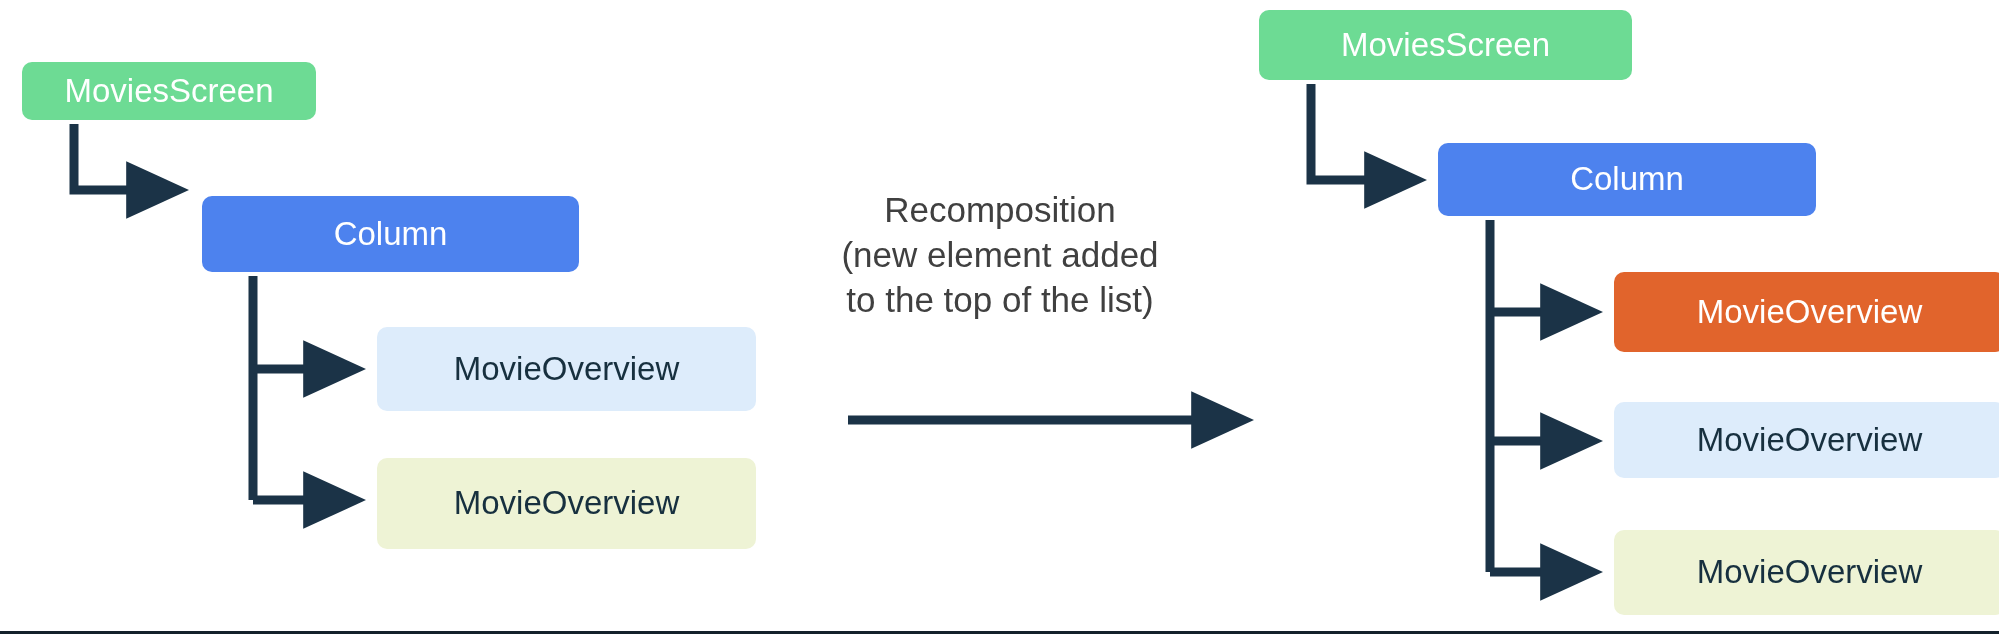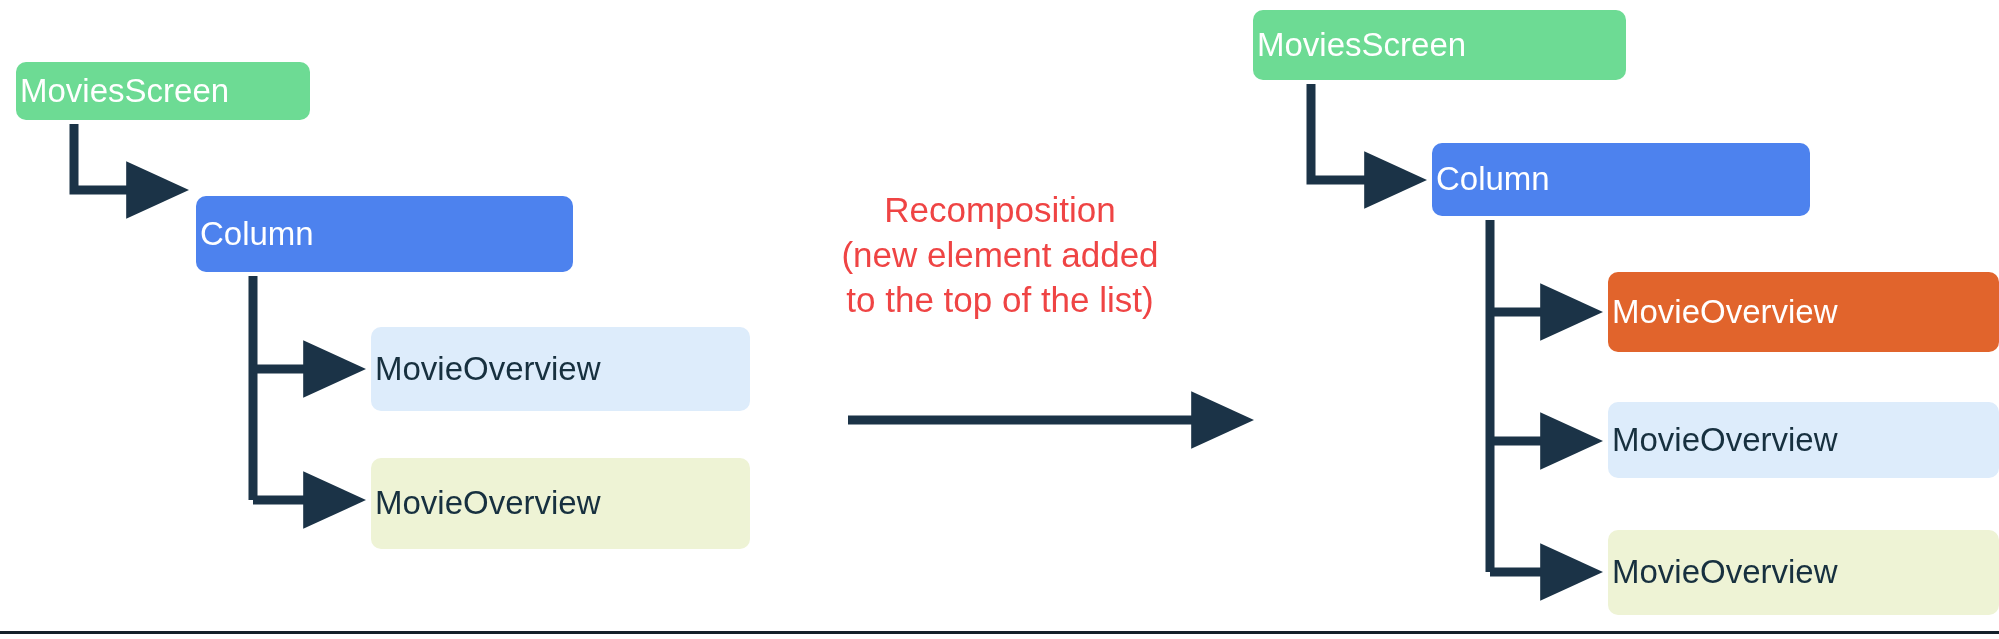--- a/index.html
+++ b/index.html
@@ -17,25 +17,27 @@
     height: 639px;
     background: #ffffff;
     overflow: hidden;
   }
   .node {
     position: absolute;
     box-sizing: border-box;
     border-radius: 10px;
     display: flex;
     align-items: center;
+    justify-content: center;
     text-align: center;
     font-family: "Liberation Sans", sans-serif;
     line-height: 1.1;
     white-space: nowrap;
     user-select: none;
+    margin-left: 6px;
   }
   .node-label {
     display: block;
     padding: 0 4px;
   }
 
   
   #l-movies-screen { left: 16px;  top: 62px;  width: 294px; height: 58px;  font-size: 33px; }
   #l-column        { left: 196px; top: 196px; width: 377px; height: 76px;  font-size: 33px; }
   #l-overview-1    { left: 371px; top: 327px; width: 379px; height: 84px;  font-size: 33px; }
@@ -123,21 +125,21 @@
   </div>
 
   <div class="node" id="l-overview-1" style="background: rgb(221, 236, 251); color: rgb(23, 48, 63);">
     <span class="node-label">MovieOverview</span>
   </div>
 
   <div class="node" id="l-overview-2" style="background: rgb(238, 243, 213); color: rgb(23, 48, 63);">
     <span class="node-label">MovieOverview</span>
   </div>
 
-  <div id="center-caption" style="color: #ef4444;">Recomposition
+  <div id="center-caption" style="color: #404040;">Recomposition
 (new element added
 to the top of the list)</div>
 
   <div class="node" id="r-movies-screen" style="background: rgb(109, 219, 148); color: rgb(255, 255, 255);">
     <span class="node-label">MoviesScreen</span>
   </div>
 
   <div class="node" id="r-column" style="background: rgb(77, 130, 238); color: rgb(255, 255, 255);">
     <span class="node-label">Column</span>
   </div>

